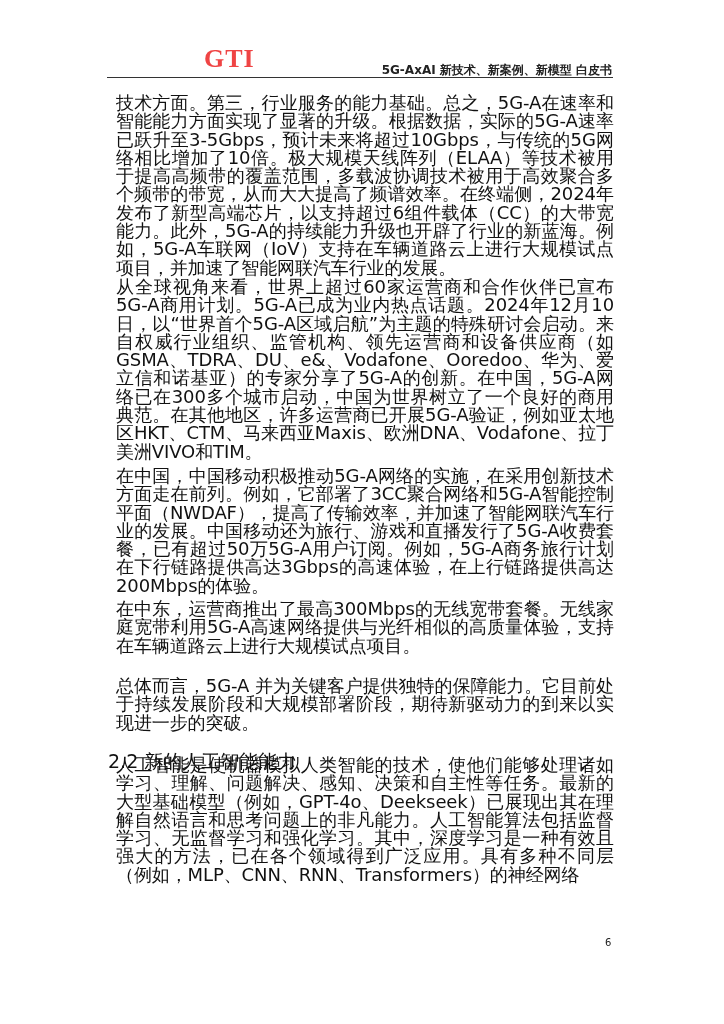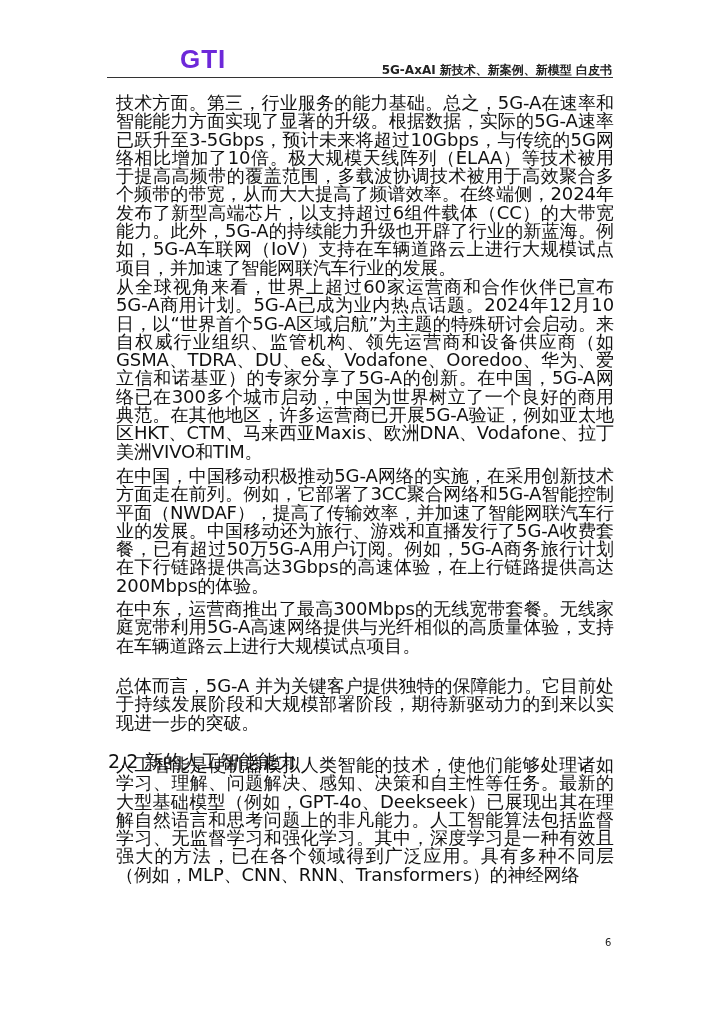--- a/index.html
+++ b/index.html
@@ -1,19 +1,19 @@
 <!DOCTYPE html>
 <html><head>
 <meta charset="utf-8">
 <style>
   html, body { margin:0; padding:0; background:#ffffff; }
   body { width:724px; height:1024px; position:relative; overflow:hidden;
          font-family:"DejaVu Sans", "Liberation Sans", sans-serif; color:#111; }
-  .logo { position:absolute; left:180px; top:46px; font-family:Liberation Sans, sans-serif;
-          font-weight:bold; font-size:26px; letter-spacing:1px; color:#6d28d9; line-height:26px; }
+  .logo { position:absolute; left:204px; top:46px; font-family:Liberation Serif, serif;
+          font-weight:bold; font-size:26px; letter-spacing:1px; color:#ef4444; line-height:26px; }
   .header-title { position:absolute; right:112px; top:62px; font-size:12px; font-weight:bold; color:#222; }
   .header-rule { position:absolute; left:107px; top:77px; width:506px; height:1px; background:#333; }
   .para { position:absolute; left:116px; width:498px; font-size:18px; line-height:18.3px;
           text-align:justify; margin:0; letter-spacing:-0.1px; }
   .section-heading { position:absolute; left:108px; top:749px; font-size:19px; margin:0;
           font-weight:normal; color:#111;text-align:center; }
   .page-number { position:absolute; left:605px; top:937px; font-size:10px; color:#222; }
 </style>
 </head>
 <body>

